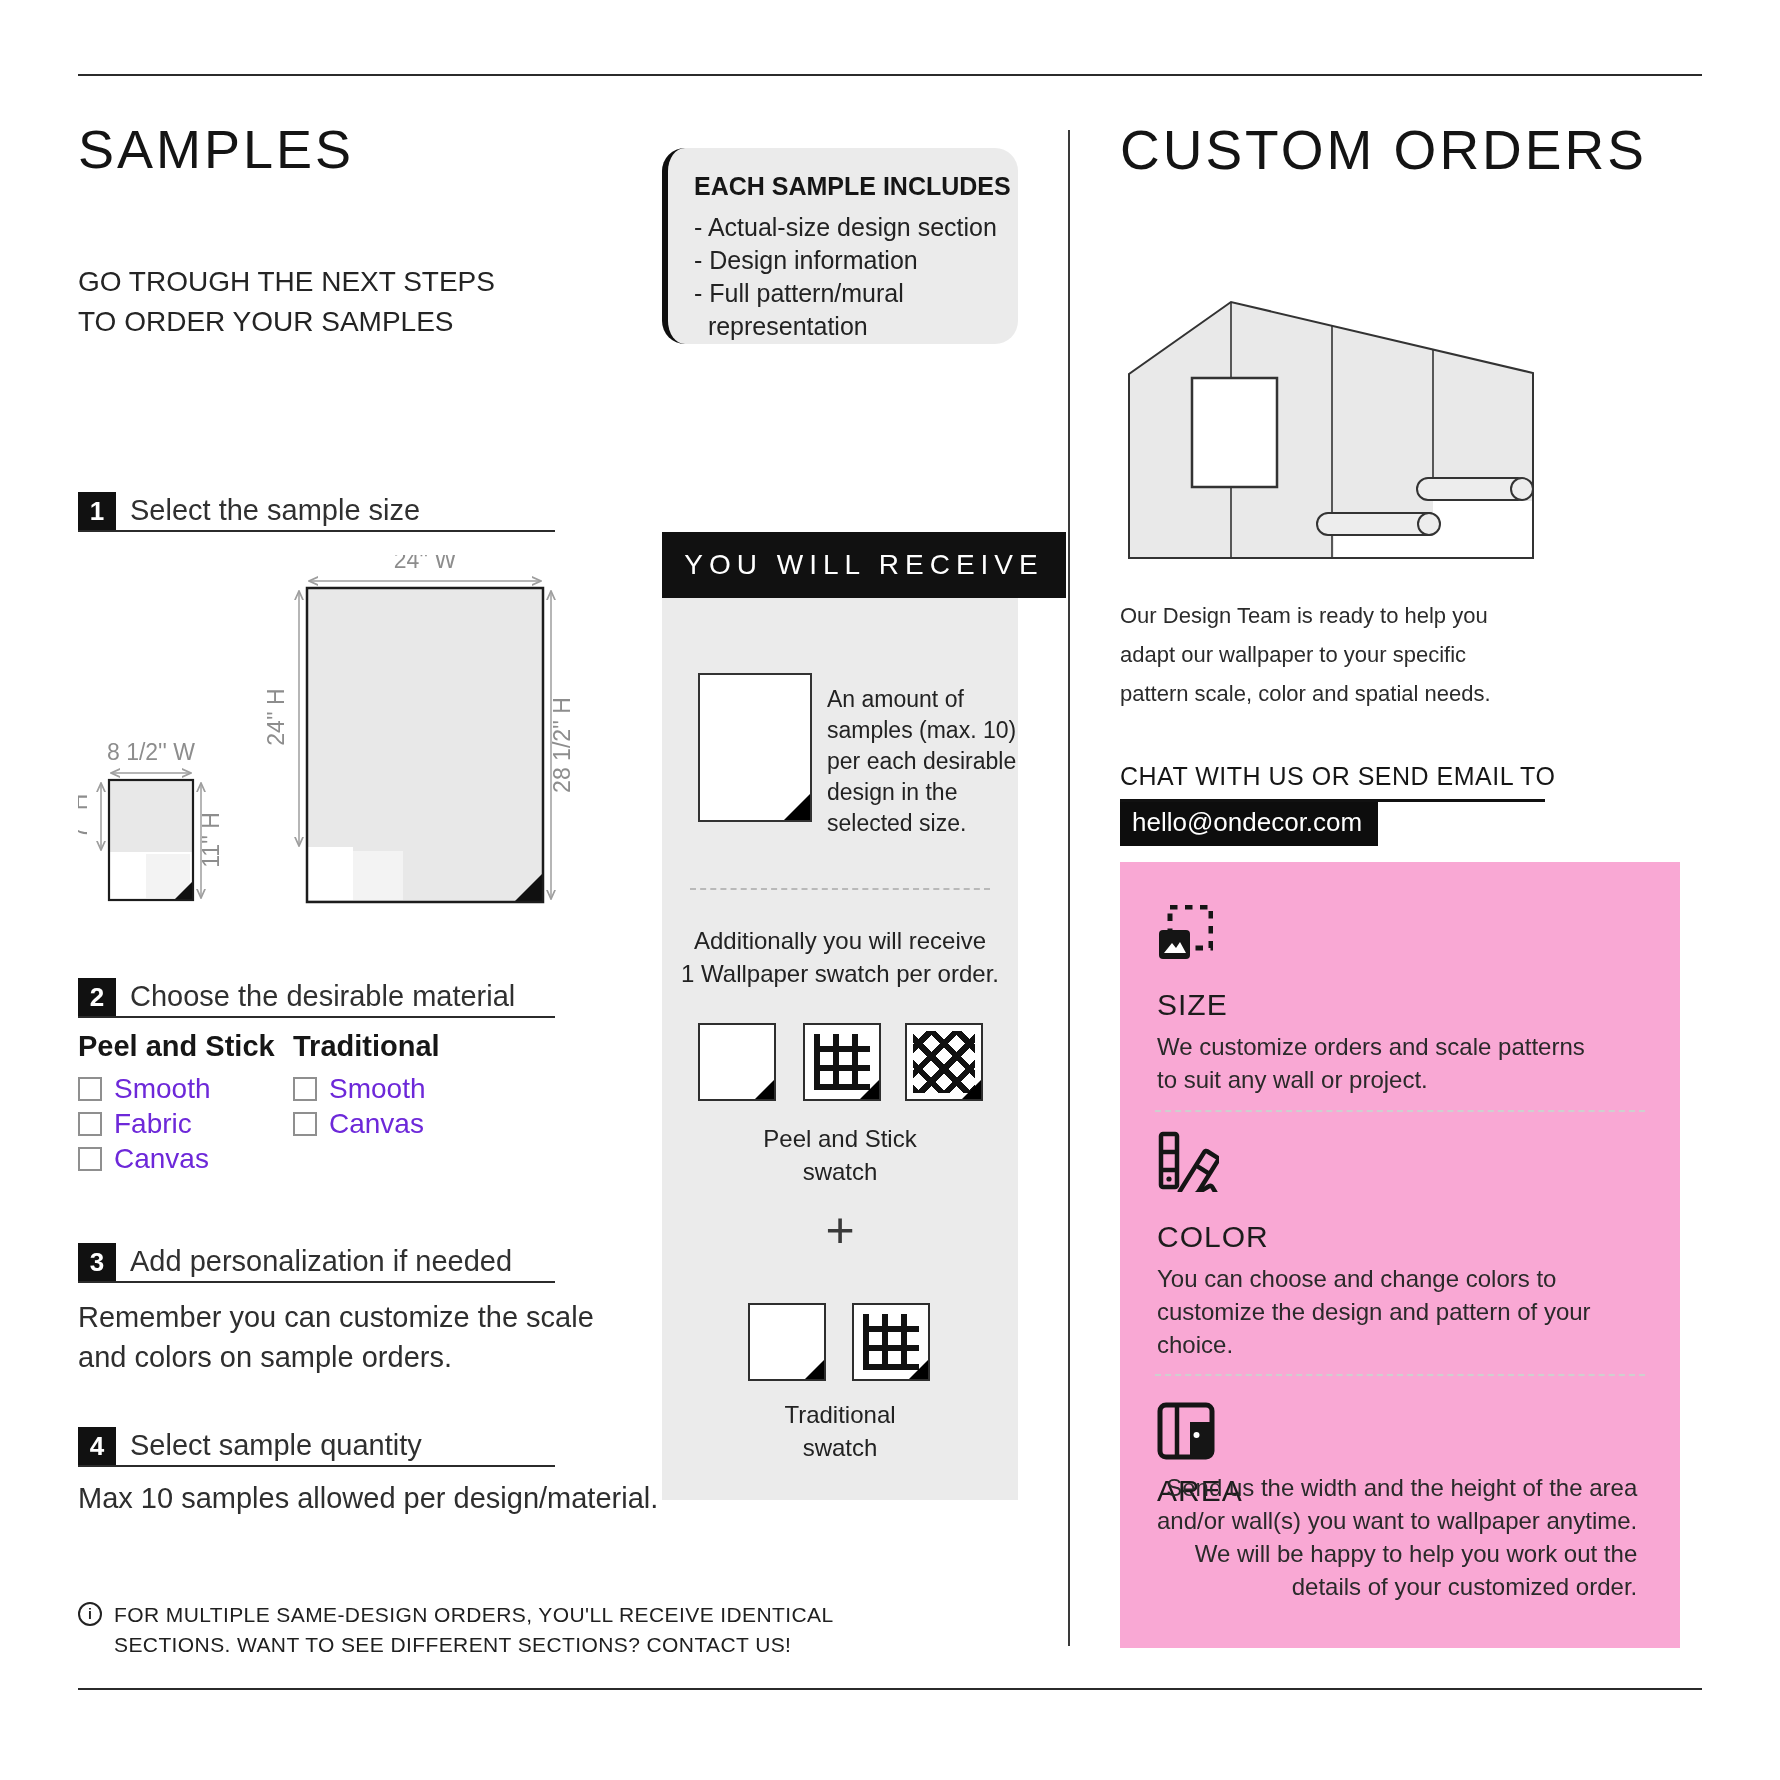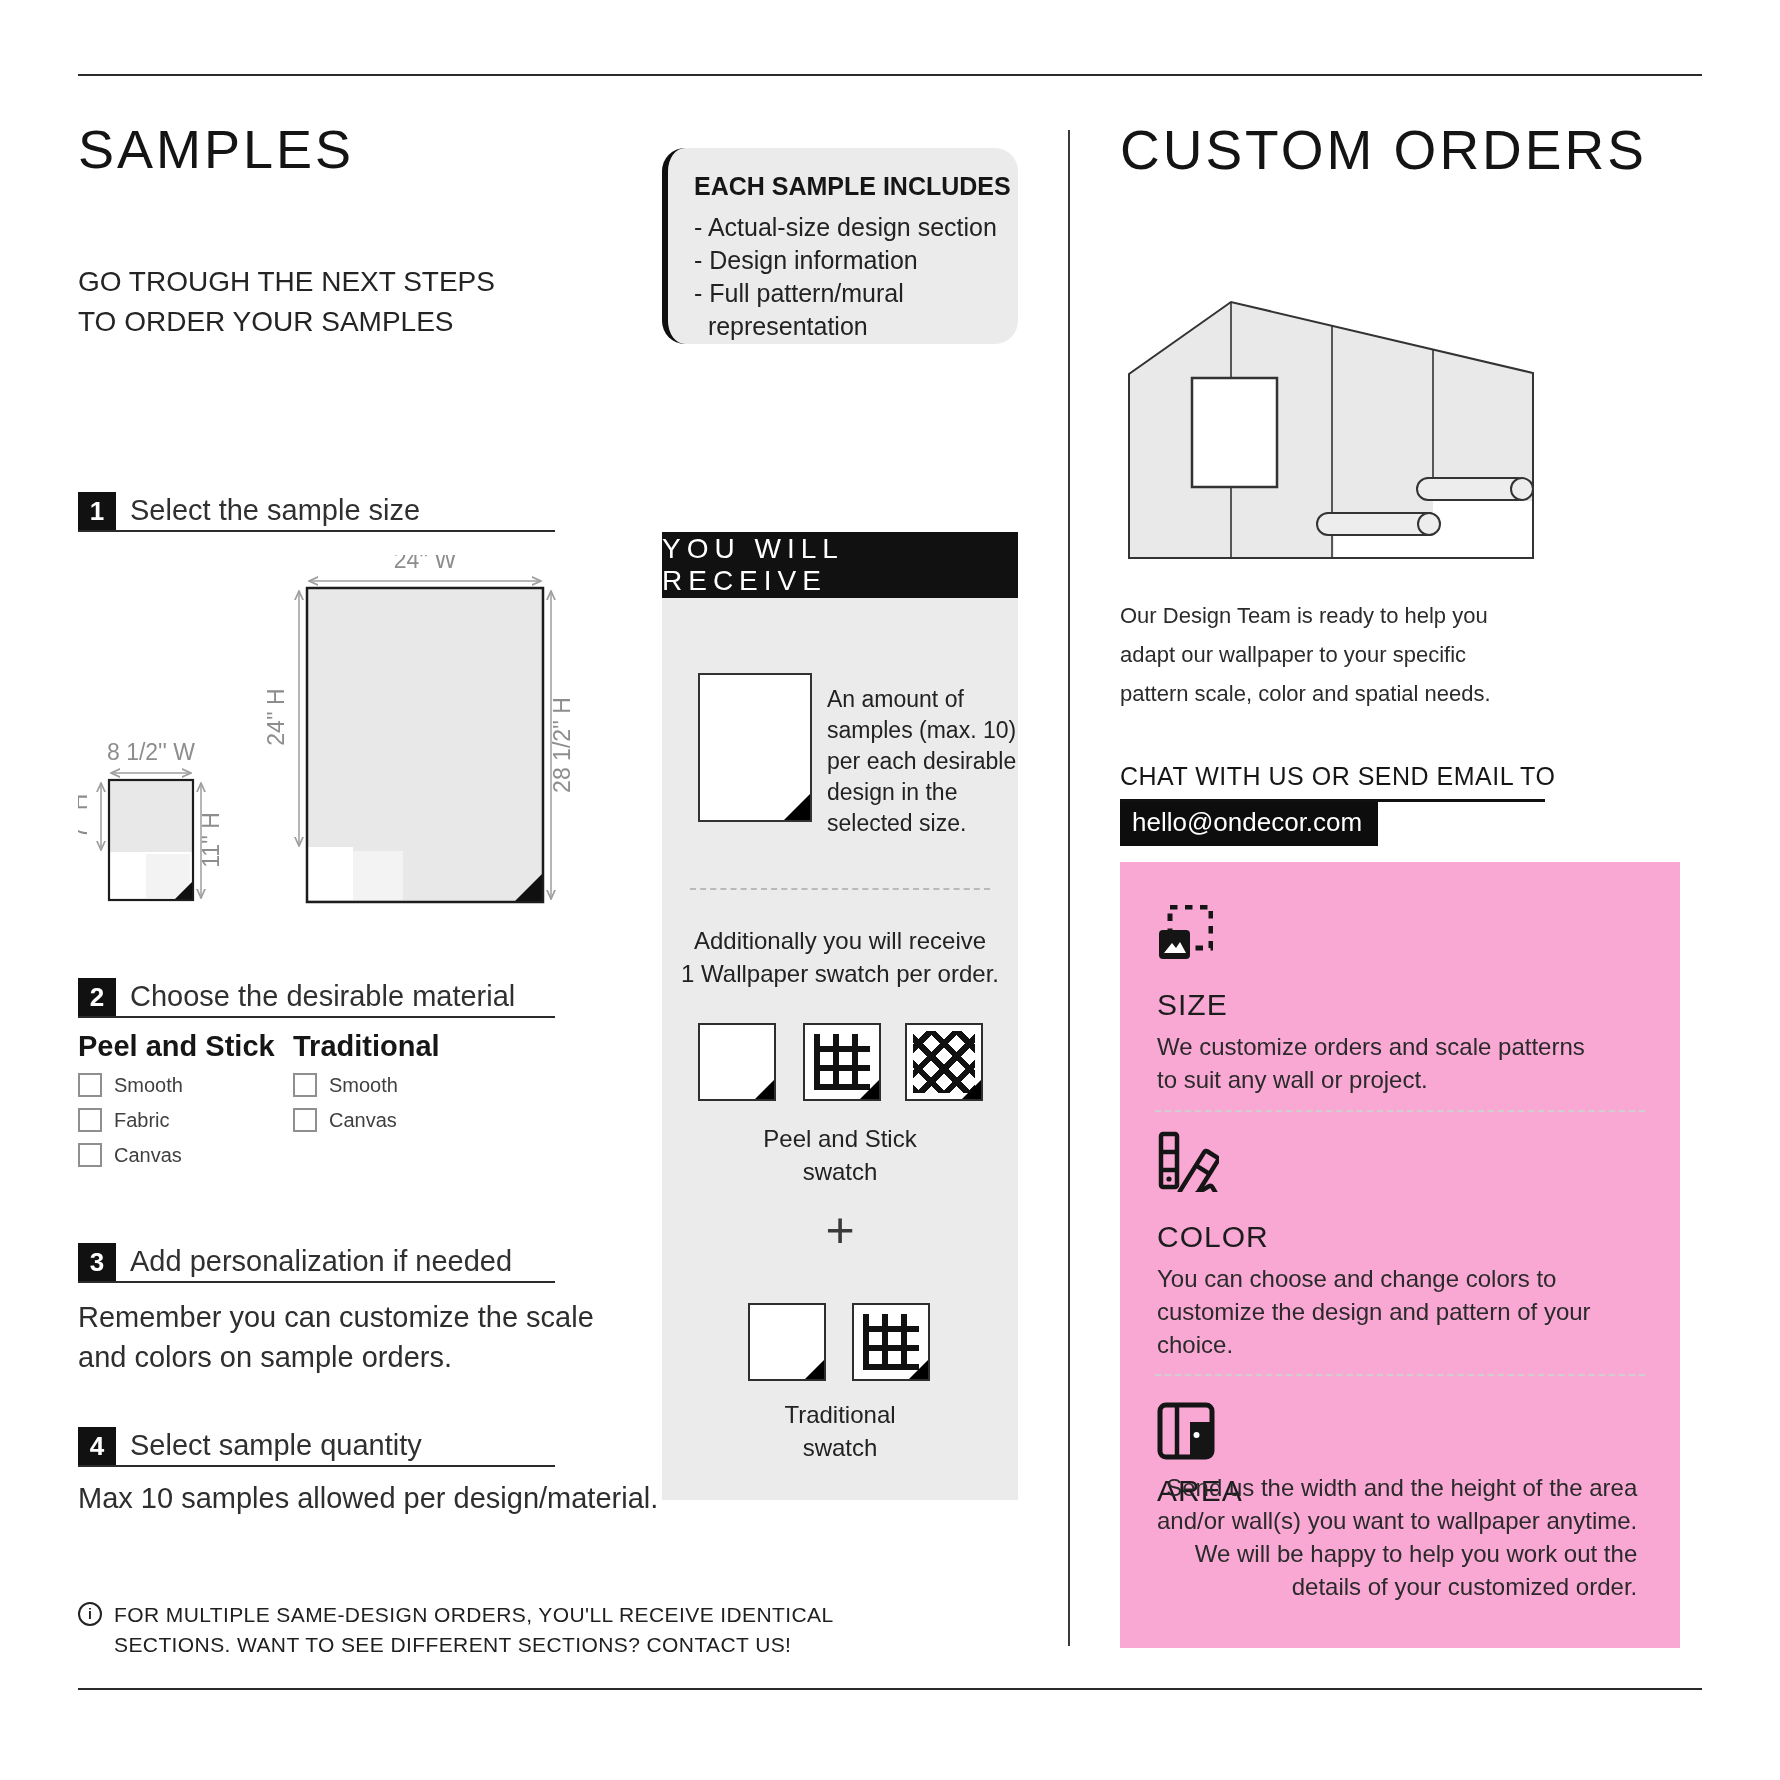--- a/index.html
+++ b/index.html
@@ -15,33 +15,33 @@
   .intro{font-size:28px;line-height:40px;color:#242424;}
   .step-h{position:absolute;left:78px;width:477px;height:38px;border-bottom:2px solid #2b2b2b;
           display:flex;align-items:center;gap:14px;}
   .step-num{width:38px;height:38px;background:#111;color:#fff;font-size:26px;font-weight:700;
             display:flex;align-items:center;justify-content:center;flex:0 0 38px;}
   .step-label{font-size:29px;color:#303030;padding-bottom:2px;}
   .note{font-size:29px;line-height:40px;color:#2e2e2e;}
   .mat-head{font-size:29px;font-weight:700;color:#161616;}
   .opt{position:absolute;display:flex;align-items:center;gap:12px;}
   .opt .box{width:20px;height:20px;border:2px solid #8f8f8f;background:#fff;}
-  .opt .lbl{font-size:20px;color:#404040;}
+  .opt .lbl{font-size:28px;color:#6d28d9;}
   .footer-note{position:absolute;left:78px;top:1600px;display:flex;gap:12px;align-items:flex-start;}
   .info-i{width:20px;height:20px;border:2px solid #222;border-radius:50%;font-size:14px;font-weight:700;
           display:flex;align-items:center;justify-content:center;color:#222;margin-top:2px;}
   .footer-text{font-size:21px;line-height:30px;letter-spacing:0.4px;color:#202020;}
   .dim{font-size:23px;fill:#8d8d8d;font-family:"Liberation Sans",sans-serif;}
 
   
   .includes-box{position:absolute;left:662px;top:148px;width:356px;height:196px;background:#ebebeb;
                 border-left:6px solid #0f0f0f;box-sizing:border-box;padding:24px 0 0 26px;border-radius:23px;}
   .includes-title{font-size:25px;font-weight:700;color:#161616;margin-bottom:10px;}
   .includes-items{font-size:25px;line-height:33px;color:#222;}
-  .receive-head{position:absolute;left:662px;top:532px;width:356px;height:66px;background:#111;
+  .receive-head{position:absolute;left:662px;top:532px;width:404px;height:66px;background:#111;
                 color:#fff;font-size:28px;letter-spacing:6px;display:flex;align-items:center;justify-content:center;}
   .receive-body{position:absolute;left:662px;top:598px;width:356px;height:902px;background:#ebebeb;}
   .sheet{position:absolute;left:36px;top:75px;width:110px;height:145px;background:#fff;border:2px solid #333;}
   .sheet::after{content:'';position:absolute;right:0;bottom:0;border-left:26px solid transparent;border-bottom:26px solid #000;}
   .tile{position:absolute;width:78px;height:78px;background:#fff;border:2px solid #2e2e2e;box-sizing:border-box;}
   .tile::after{content:'';position:absolute;right:0;bottom:0;border-left:19px solid transparent;border-bottom:19px solid #000;}
   .tile .grid{position:absolute;inset:9px;
       background-image:repeating-linear-gradient(0deg,#111 0 6px,transparent 6px 19px),
                        repeating-linear-gradient(90deg,#111 0 6px,transparent 6px 19px);}
   .tile .cross{position:absolute;inset:6px;

